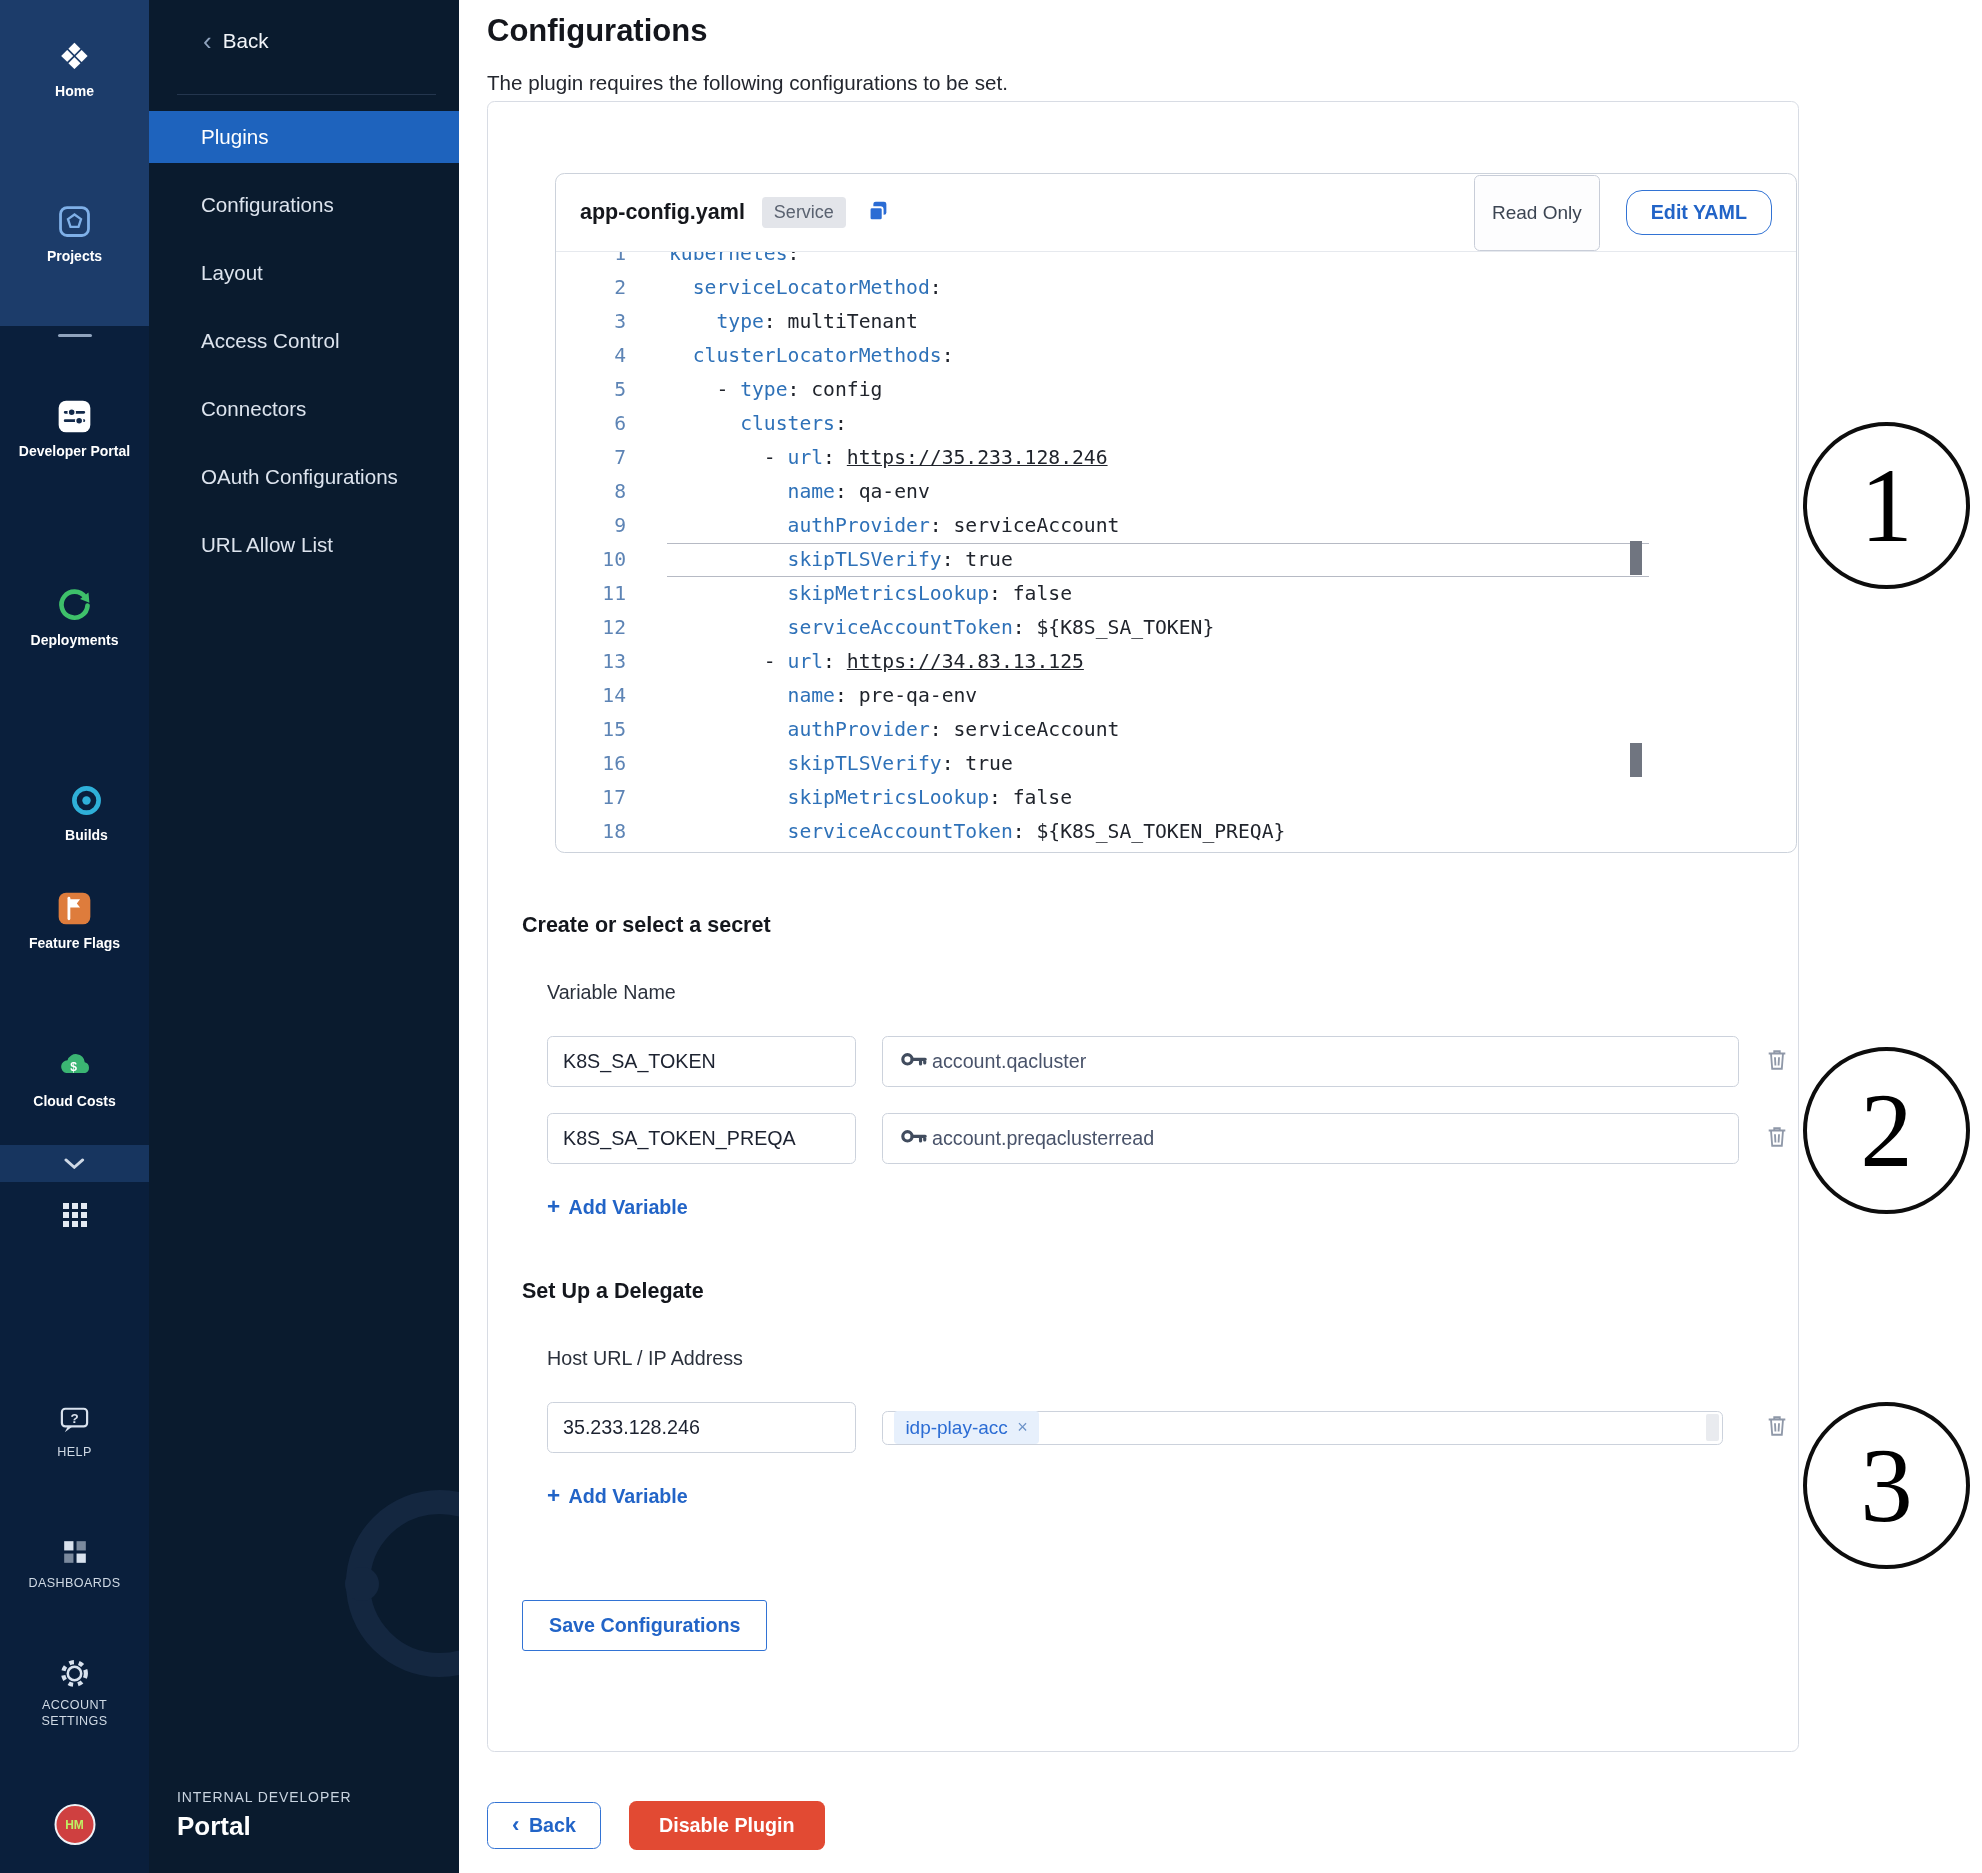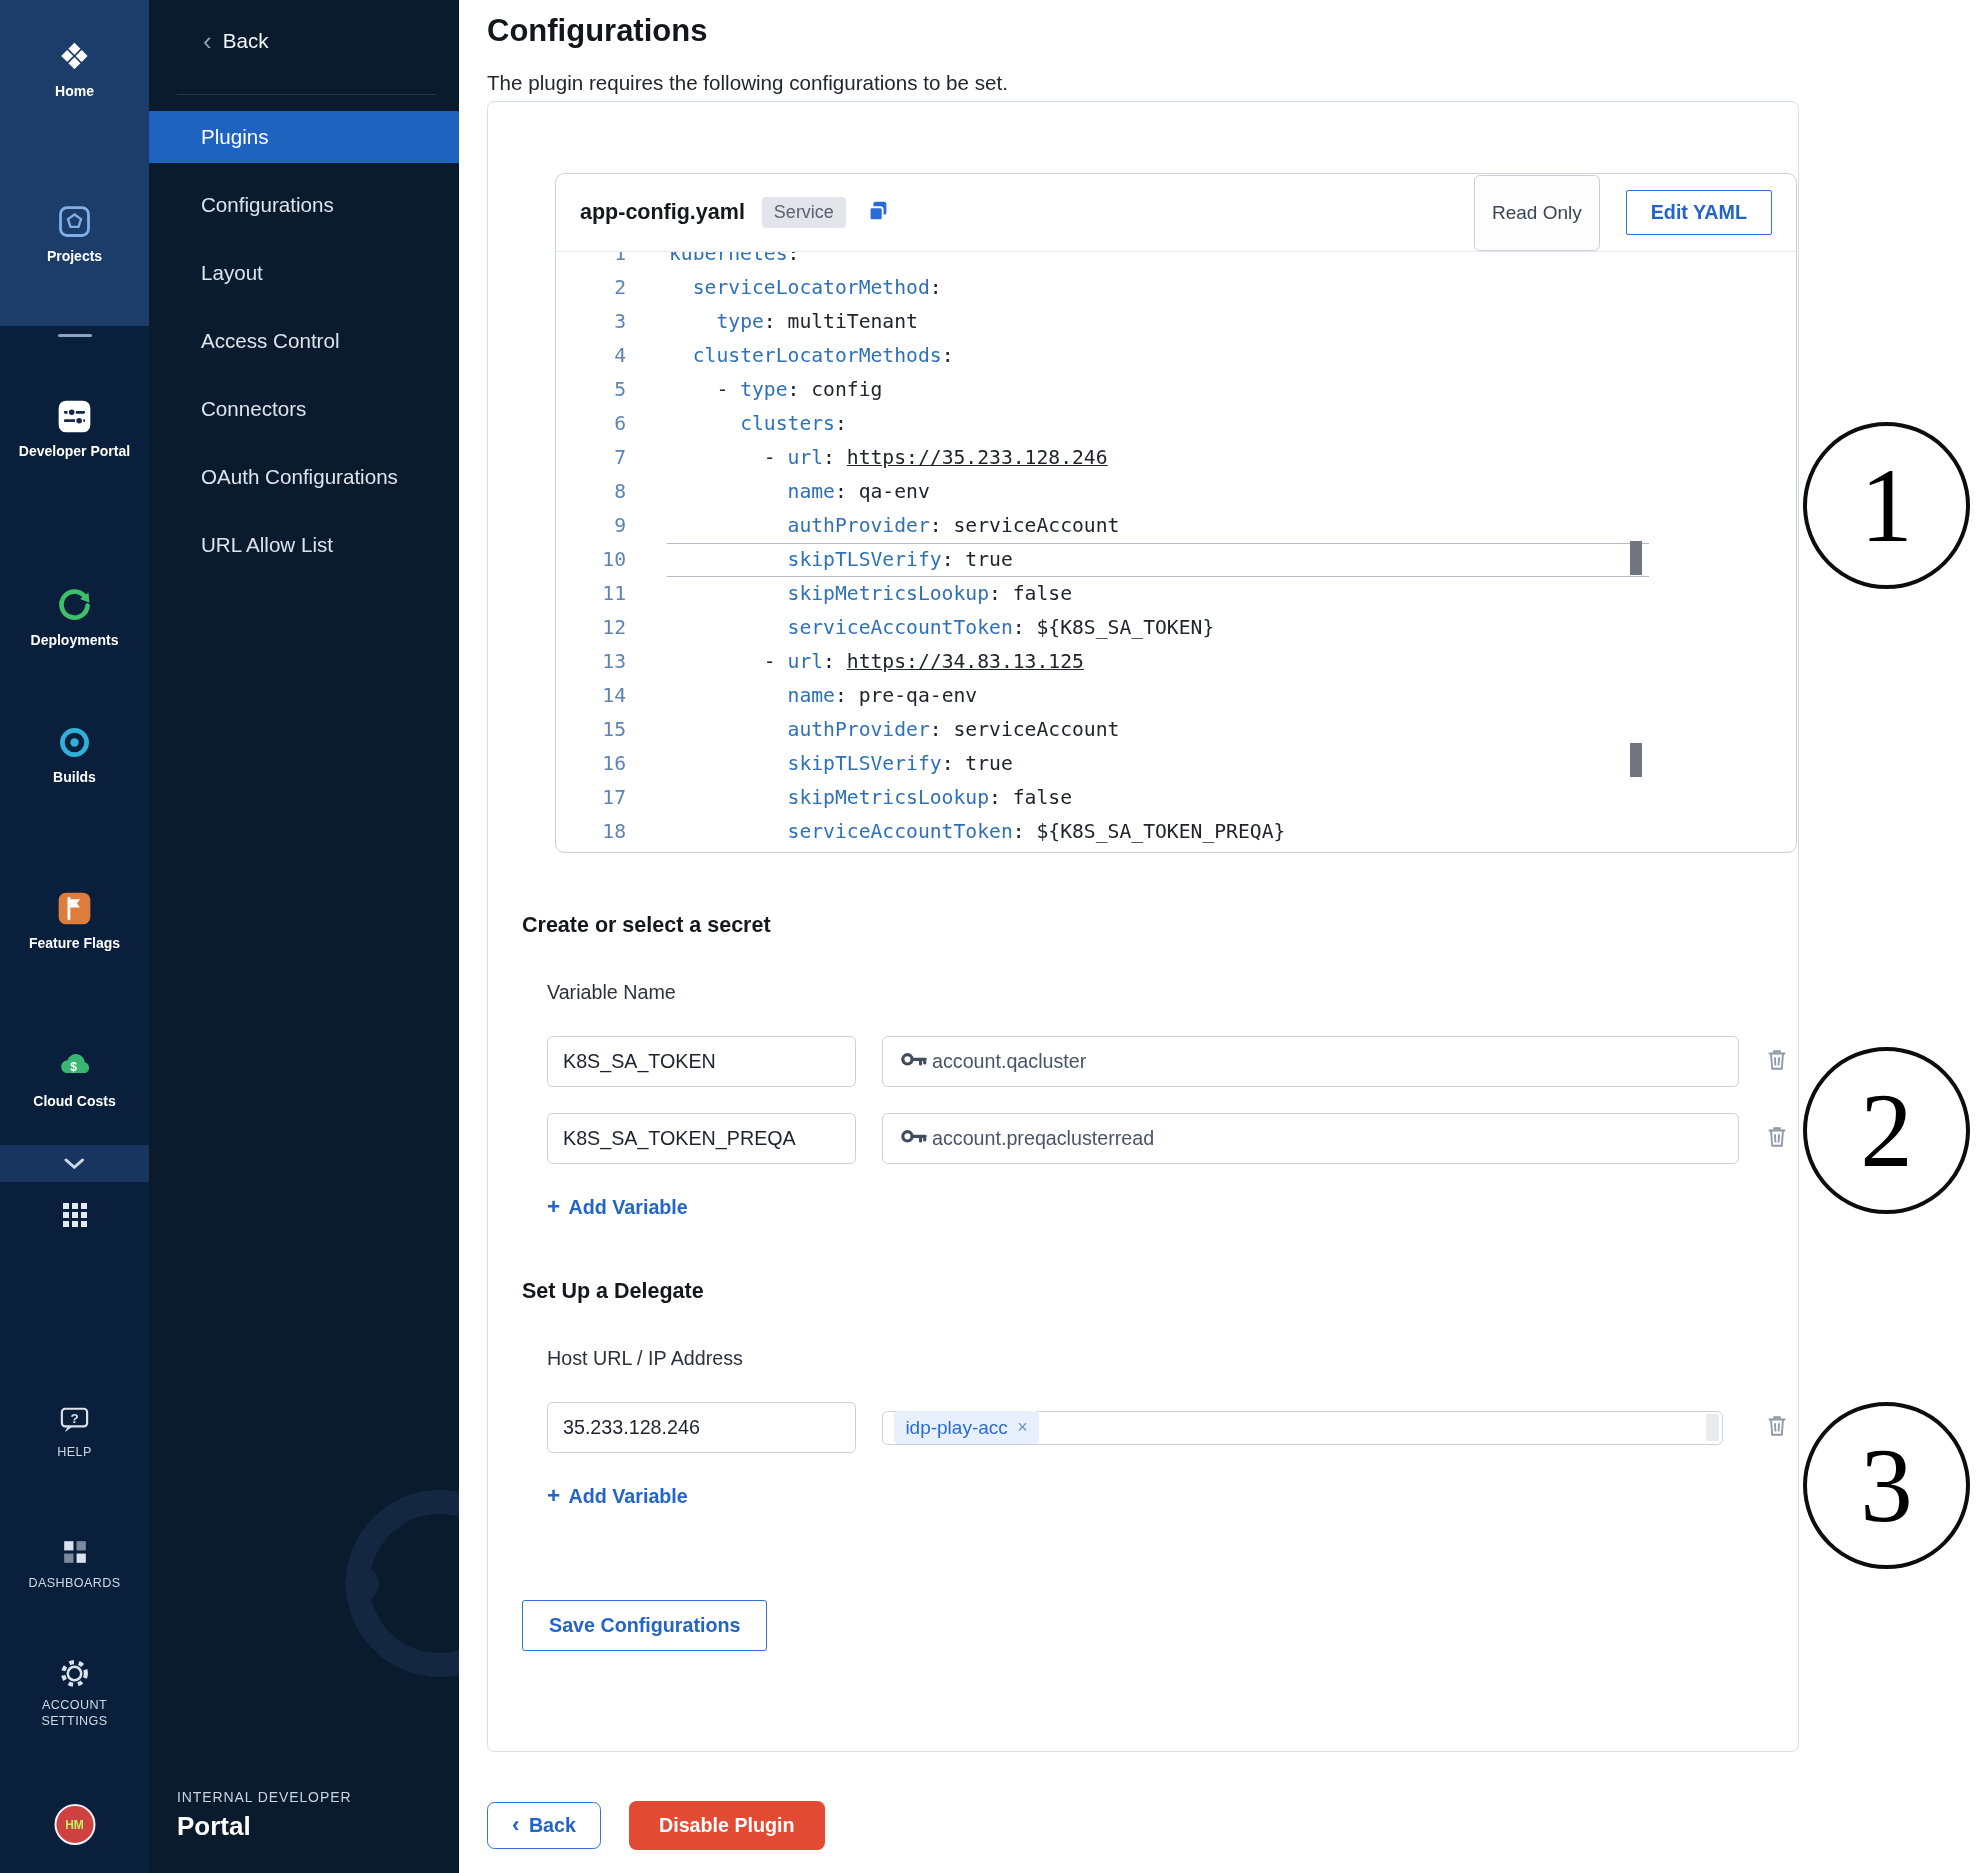--- a/index.html
+++ b/index.html
@@ -40,21 +40,21 @@
   .page-sub{position:absolute;left:28px;top:71px;margin:0;font-size:20.6px;color:#23262e;}
   .card{position:absolute;left:28px;top:101px;width:1312px;height:1651px;border:0.9px solid #d8dce4;border-radius:7.5px;background:#fff;box-sizing:border-box;padding-top:71px;}
   
   .yaml-card{margin:0 1.9px 0 67px;width:1242px;height:680px;box-sizing:border-box;border:0.9px solid #ccd2db;border-radius:9.4px;position:relative;overflow:hidden;background:#fff;}
   .y-head{height:77px;display:flex;align-items:center;padding:0 24px;border-bottom:0.9px solid #e6e9ee;}
   .fname{font-size:21.5px;font-weight:bold;color:#15171c;}
   .svc-badge{margin-left:17px;background:#e3e5ea;color:#5a6270;font-size:18px;padding:4.7px 12px;border-radius:3.7px;}
   .copy-btn{margin-left:19px;background:none;border:none;padding:0;cursor:pointer;display:flex;}
   .spacer{flex:1;}
   .ro-pill{border:0.9px solid #c8cdd8;border-radius:5.6px;padding:26px 17px;font-size:19px;color:#3c4553;background:#fdfdfe;}
-  .edit-btn{margin-left:26px;border:1.4px solid #3273d4;color:#2264c7;font-weight:bold;font-size:19.7px;padding:10.3px 24px;border-radius:2px;background:#fff;cursor:pointer;font-family:inherit;}
+  .edit-btn{margin-left:26px;border:1.4px solid #3273d4;color:#2264c7;font-weight:bold;font-size:19.7px;padding:10.3px 24px;border-radius:16px;background:#fff;cursor:pointer;font-family:inherit;}
   .y-code{position:relative;height:601px;overflow:hidden;font-family:"DejaVu Sans Mono",monospace;font-size:19.7px;}
   .code-line{display:flex;height:34px;line-height:34px;position:relative;}
   .code-line.clip{margin-top:-15px;}
   .ln{width:70px;text-align:right;color:#5d84b5;flex:none;}
   .code-text{padding-left:43px;white-space:pre;color:#20242c;}
   .tok-key{color:#2e71b8;}
   .tok-url{text-decoration:underline;}
   .code-line.current::before{content:'';position:absolute;left:111px;width:982px;top:0;bottom:0;
     border-top:1.4px solid #b6bac4;border-bottom:1.4px solid #b6bac4;box-sizing:border-box;pointer-events:none;}
   .thumb{position:absolute;left:1074px;width:12px;height:34px;background:#707580;z-index:2;cursor:pointer;}
@@ -117,21 +117,21 @@
       </div>
       <div class="rail-item g-top" style="top: 583px;">
         <div class="rail-icon">
           <svg width="41" height="41" viewBox="0 0 44 44">
             <path d="M33.5 13 a14 14 0 1 0 2.5 9" fill="none" stroke="#3ec06a" stroke-width="5" stroke-linecap="round"></path>
             <path d="M37 8 l1 11 -10-4 z" fill="#3ec06a"></path>
           </svg>
         </div>
         <div class="rail-label">Deployments</div>
       </div>
-      <div class="rail-item g-top" style="top: 720px;">
+      <div class="rail-item g-top" style="top: 778px; margin-left: 12px;">
         <div class="rail-icon">
           <svg width="41" height="41" viewBox="0 0 44 44">
             <circle cx="22" cy="22" r="13" fill="none" stroke="#2fb0d9" stroke-width="5"></circle>
             <circle cx="22" cy="22" r="4.5" fill="#2fb0d9"></circle>
           </svg>
         </div>
         <div class="rail-label">Builds</div>
       </div>
       <div class="rail-item g-top" style="top: 886px;">
         <div class="rail-icon">

